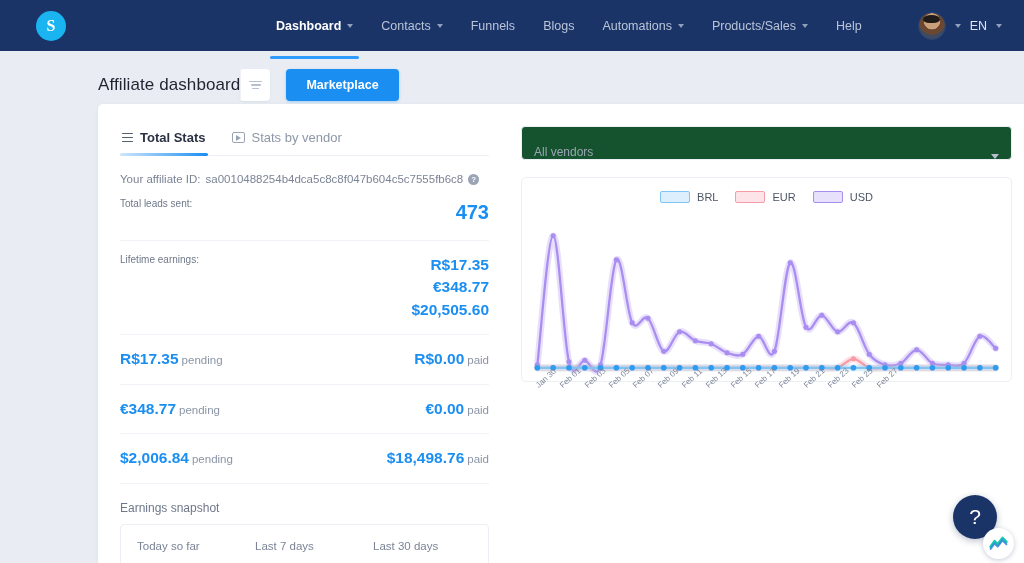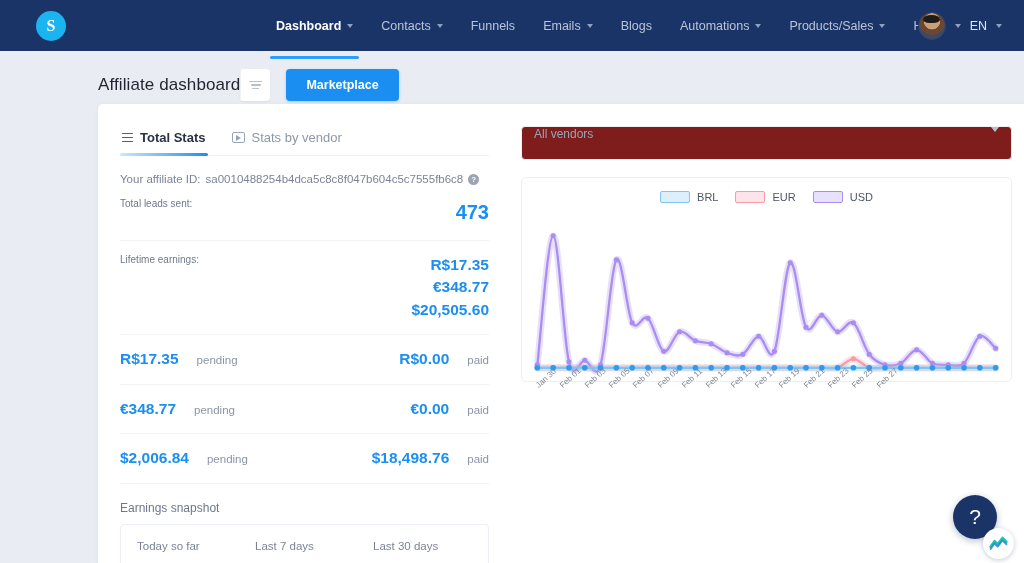--- a/index.html
+++ b/index.html
@@ -139,37 +139,37 @@
   }
 
   .row {
     display: flex; align-items: flex-start; justify-content: space-between;
     padding: 13px 0; border-bottom: 1px solid #eff2f6;
   }
   .row-label { font-size: 10px; color: #6e7889; }
   .row-vals { text-align: right; }
   .val { font-size: 15.5px; color: #1b8ef2; font-weight: bold; line-height: 1.45; }
   .val.lg { font-size: 20px; }
-  .val-sub { font-size: 11.5px; color: #8c95a6; font-weight: normal; margin-left: 18px; }
+  .val-sub { font-size: 11.5px; color: #8c95a6; font-weight: normal; margin-left: 3px; }
 
   .snap-title { font-size: 12px; color: #6e7889; padding: 17px 0 9px 0; }
   .snapshot {
     border: 1px solid #eceff4; border-radius: 4px;
     display: flex; padding: 15px 0 17px 0;
   }
   .snap-cell { padding: 0 16px; min-width: 118px; }
   .snap-cell .lbl { font-size: 11.5px; color: #7b8496; margin-bottom: 17px; }
   .snap-cell .amt { font-size: 15px; color: #1b8ef2; font-weight: bold; line-height: 1.35; }
 
   
   .select {
     height: 34px; border: 1px solid #eceff4; border-radius: 4px;
-    display: flex; align-items: flex-start; justify-content: space-between;
+    display: flex; align-items: flex-end; justify-content: space-between;
     padding: 0 12px; font-size: 12px; color: #9aa4b4; cursor: pointer;
-    background: #7f1d1d;
+    background: #14532d;
   }
   .sel-caret {
     width: 0; height: 0;
     border-left: 4px solid transparent; border-right: 4px solid transparent;
     border-top: 5px solid #b6bfcf;
   }
 
   
   .chart-card {
     margin-top: 17px; border: 1px solid #eceff4; border-radius: 5px;
@@ -216,24 +216,20 @@
       <div class="nav-item active">
         <span>Dashboard</span>
         <span class="caret"></span>
       </div>
       <div class="nav-item">
         <span>Contacts</span>
         <span class="caret"></span>
       </div>
       <div class="nav-item">
         <span>Funnels</span>
-      </div>
-      <div class="nav-item">
-        <span>Emails</span>
-        <span class="caret"></span>
       </div>
       <div class="nav-item">
         <span>Blogs</span>
       </div>
       <div class="nav-item">
         <span>Automations</span>
         <span class="caret"></span>
       </div>
       <div class="nav-item">
         <span>Products/Sales</span>

